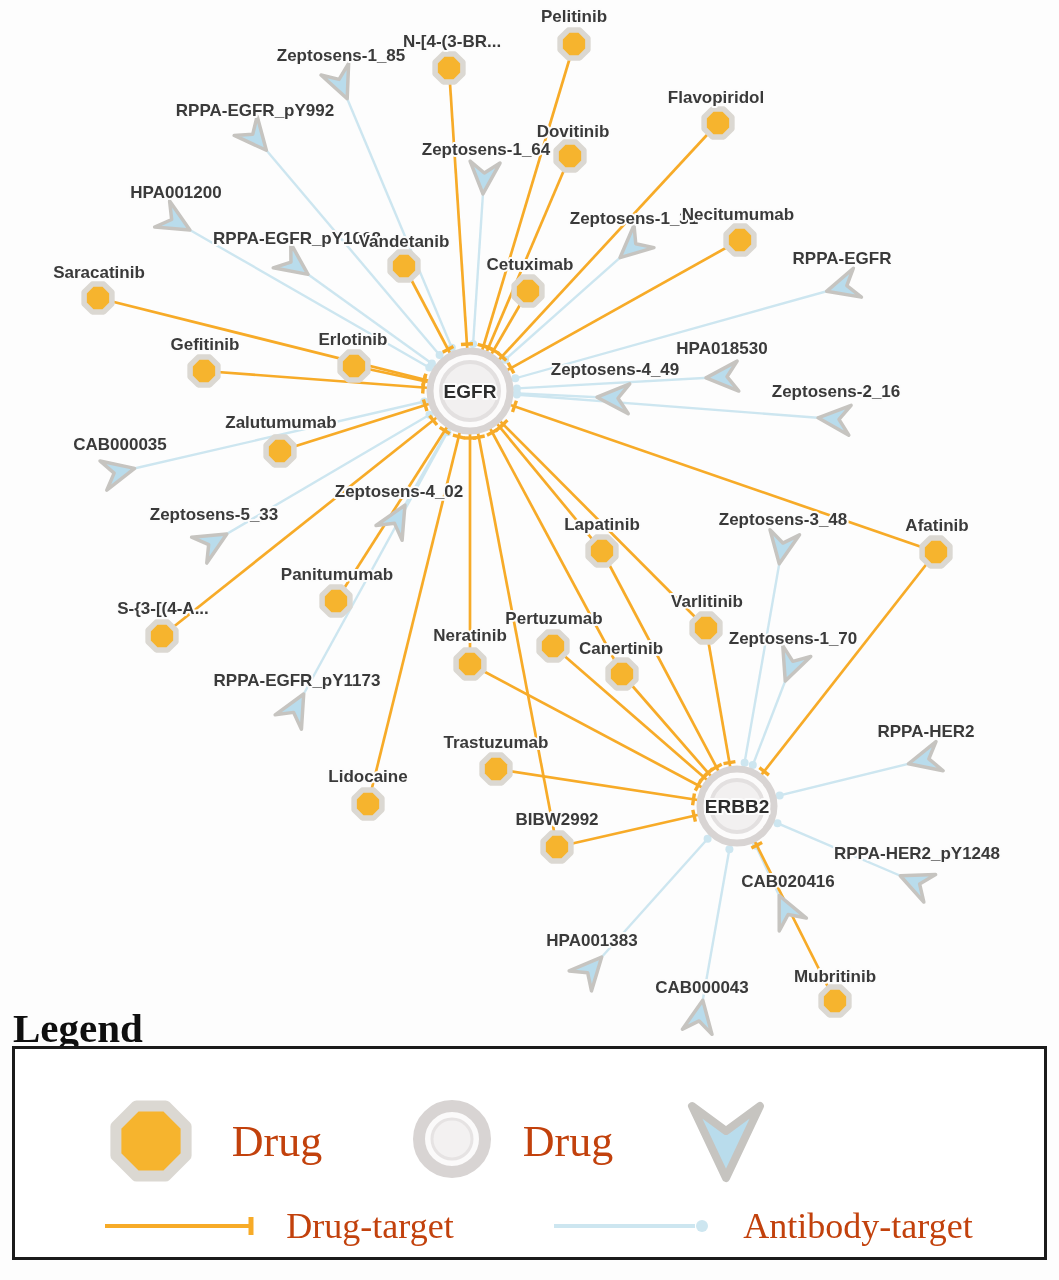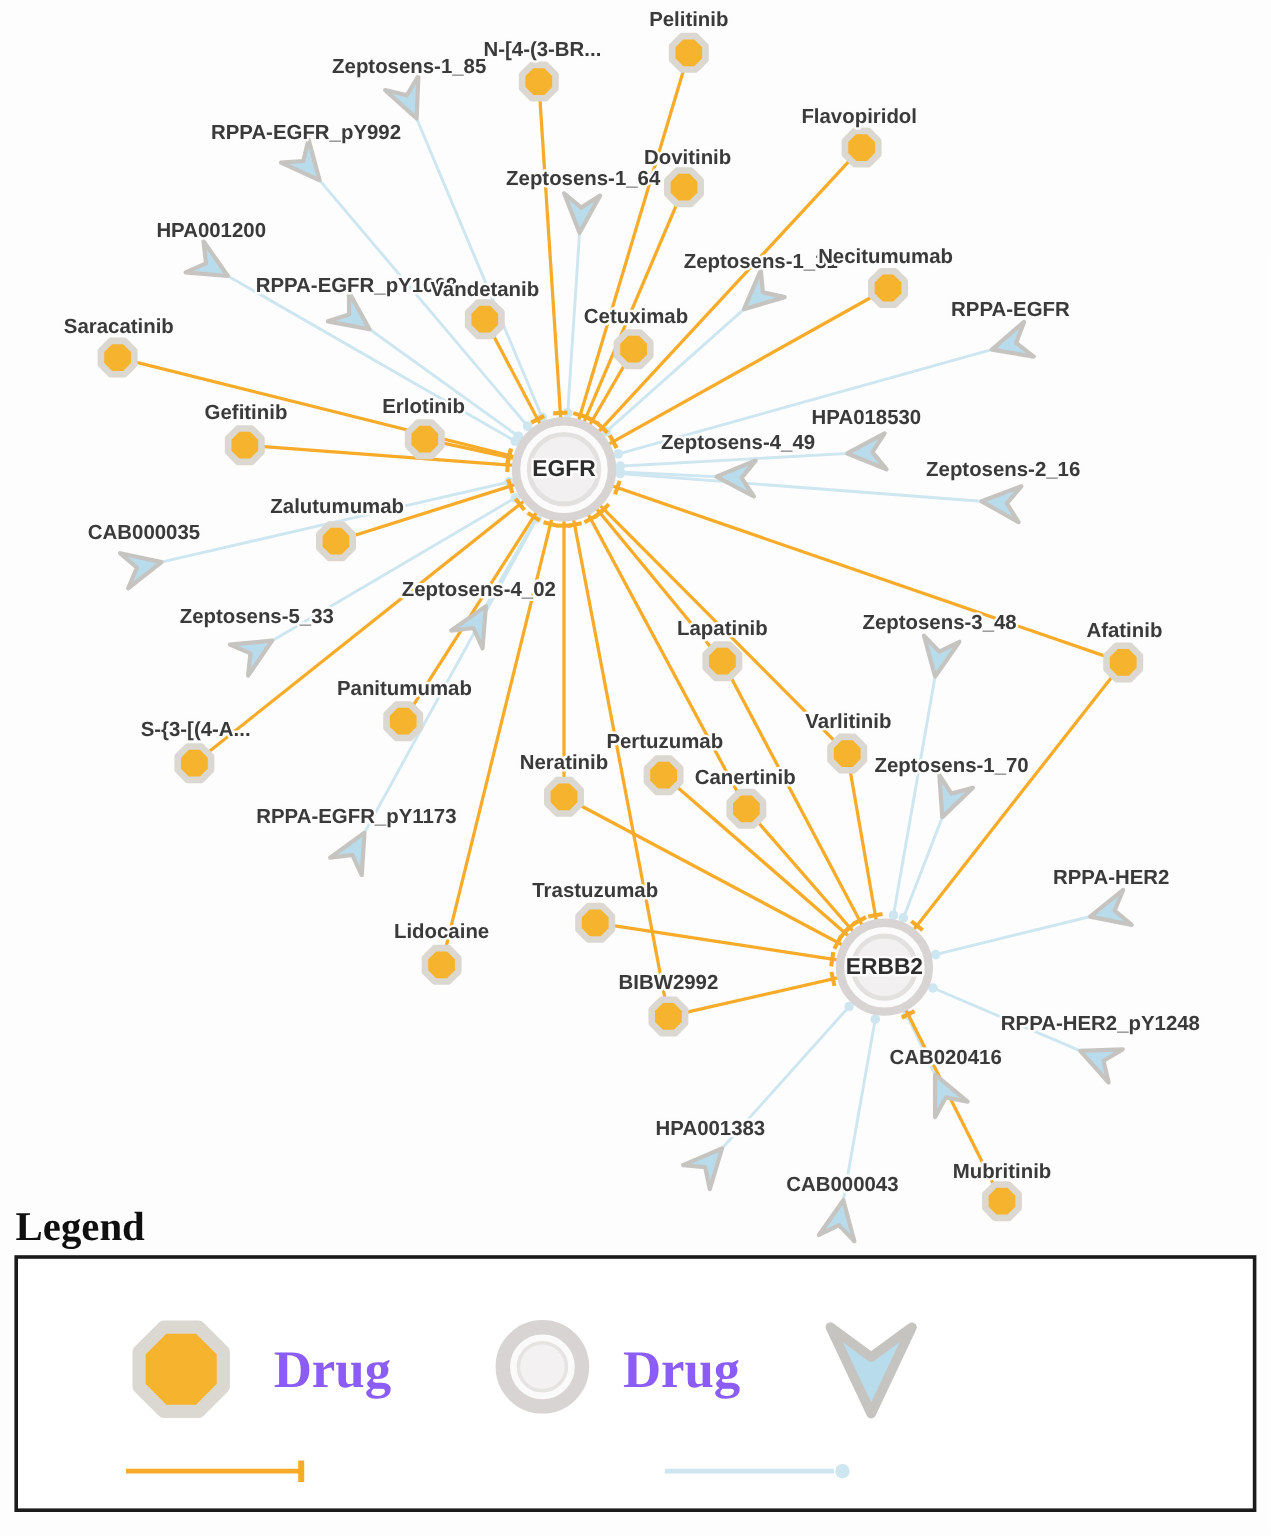--- a/index.html
+++ b/index.html
@@ -23,40 +23,39 @@
     stroke-linejoin: round;
   }
   #graph text.gene { fill: #2d2d2d; }
 
   .legend-title {
     position: absolute;
     left: 13px;
     top: 1004px;
     font-family: "Liberation Serif", serif;
     font-weight: 700;
-    font-size: 34px;
+    font-size: 41px;
     color: #0f0f0f;
   }
   .legend-box {
     position: absolute;
     left: 12px;
     top: 1046px;
     width: 1035px;
     height: 214px;
     border: 3px solid #1b1b1b;
     background: #ffffff;
   }
   .lg { position: absolute; transform: translate(-50%, -50%); }
   .lg-label {
     position: absolute;
     transform: translate(-50%, -50%);
     font-family: "Liberation Serif", serif;
-    color: #8b5cf6;
+    color: #c2410c;
     white-space: nowrap;
-    font-weight: bold;
   }
   .lg-label.node { font-size: 44px; }
   .lg-label.edge { font-size: 36px; }
 
   .lg-oct { fill: var(--drug_fill); stroke: var(--drug_stroke); stroke-width: 11; stroke-linejoin: round; }
   .lg-gene-outer { fill: #fbfafa; stroke: var(--gene_ring); stroke-width: 12; }
   .lg-gene-inner { fill: #f3f1f1; stroke: #e6e3e3; stroke-width: 3; }
   .lg-chev { fill: var(--antibody_fill); stroke: var(--antibody_stroke); stroke-width: 8; stroke-linejoin: round; }
   .lg-dline { stroke: var(--drug_edge); stroke-width: 4; }
   .lg-dcap  { stroke: var(--drug_edge); stroke-width: 5; }
@@ -289,20 +288,22 @@
     <div class="lg-label node" style="left:553px;top:92px">Drug</div>
 
     <svg class="lg" style="left:711px;top:92px" width="100" height="100" viewBox="-50 -50 100 100">
       <path class="lg-chev" d="M -34,-35 L 0,-10 L 34,-35 L 0,37 Z"></path>
     </svg>
 
     <svg class="lg" style="left:171px;top:177px" width="170" height="26" viewBox="0 0 170 26">
       <line class="lg-dline" x1="4" y1="13" x2="150" y2="13"></line>
       <line class="lg-dcap" x1="150" y1="4" x2="150" y2="22"></line>
     </svg>
+    <div class="lg-label edge" style="left:355px;top:177px">Drug-target</div>
 
     <svg class="lg" style="left:620px;top:177px" width="170" height="26" viewBox="0 0 170 26">
       <line class="lg-aline" x1="4" y1="13" x2="145" y2="13"></line>
       <circle class="lg-adot" cx="152" cy="13" r="6"></circle>
     </svg>
+    <div class="lg-label edge" style="left:843px;top:177px">Antibody-target</div>
 
   </div>
 </div>
 
 </body></html>

